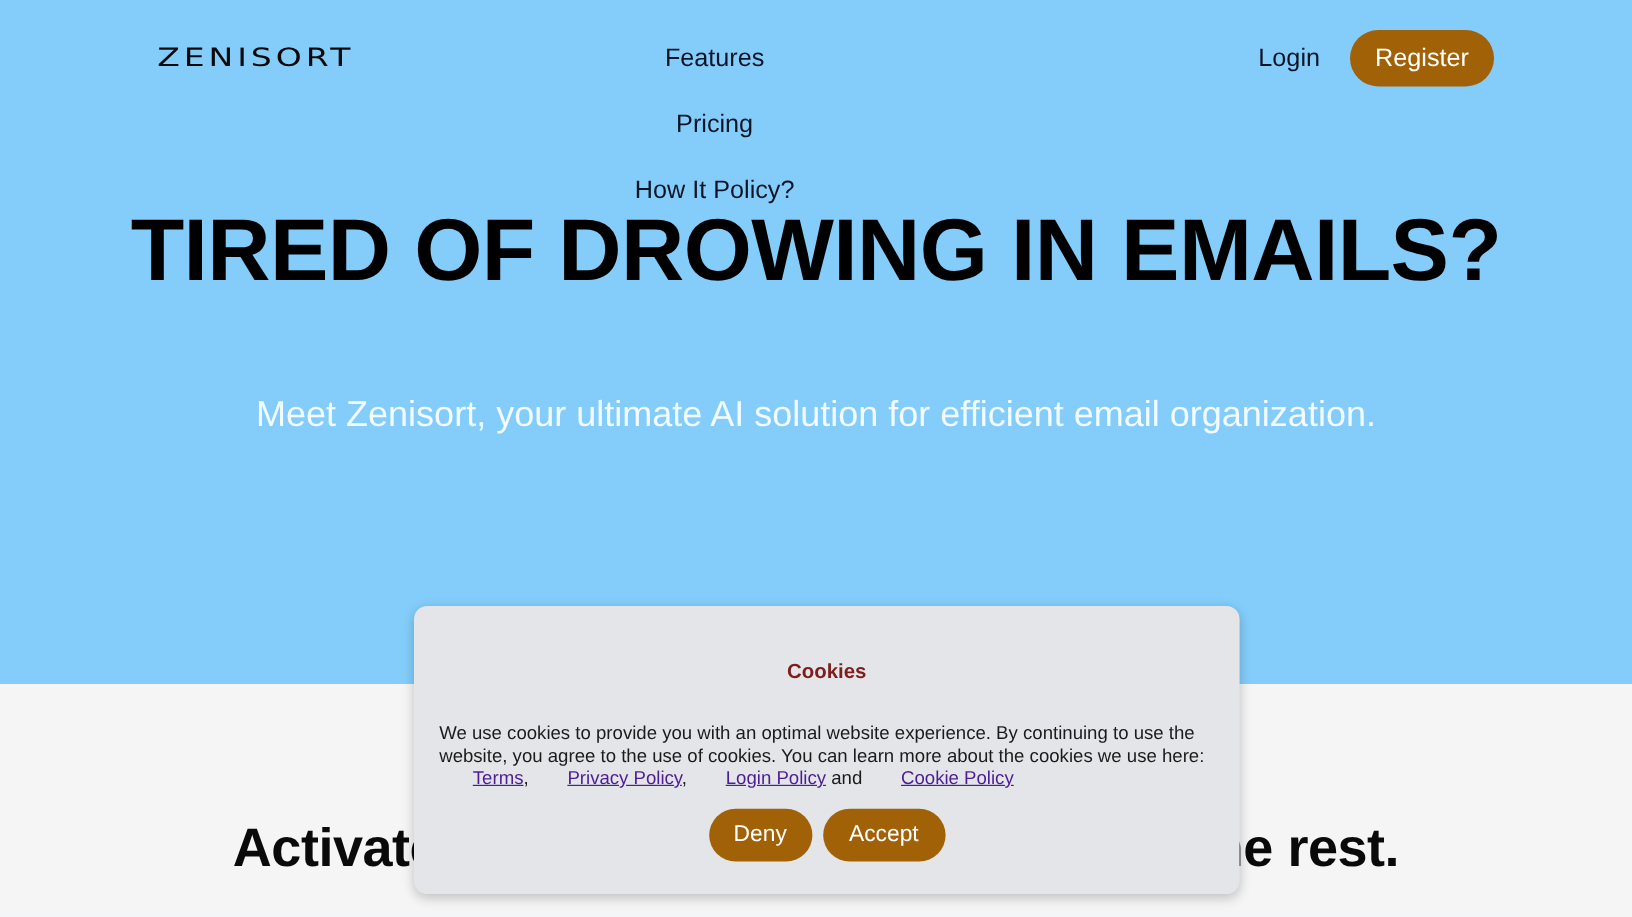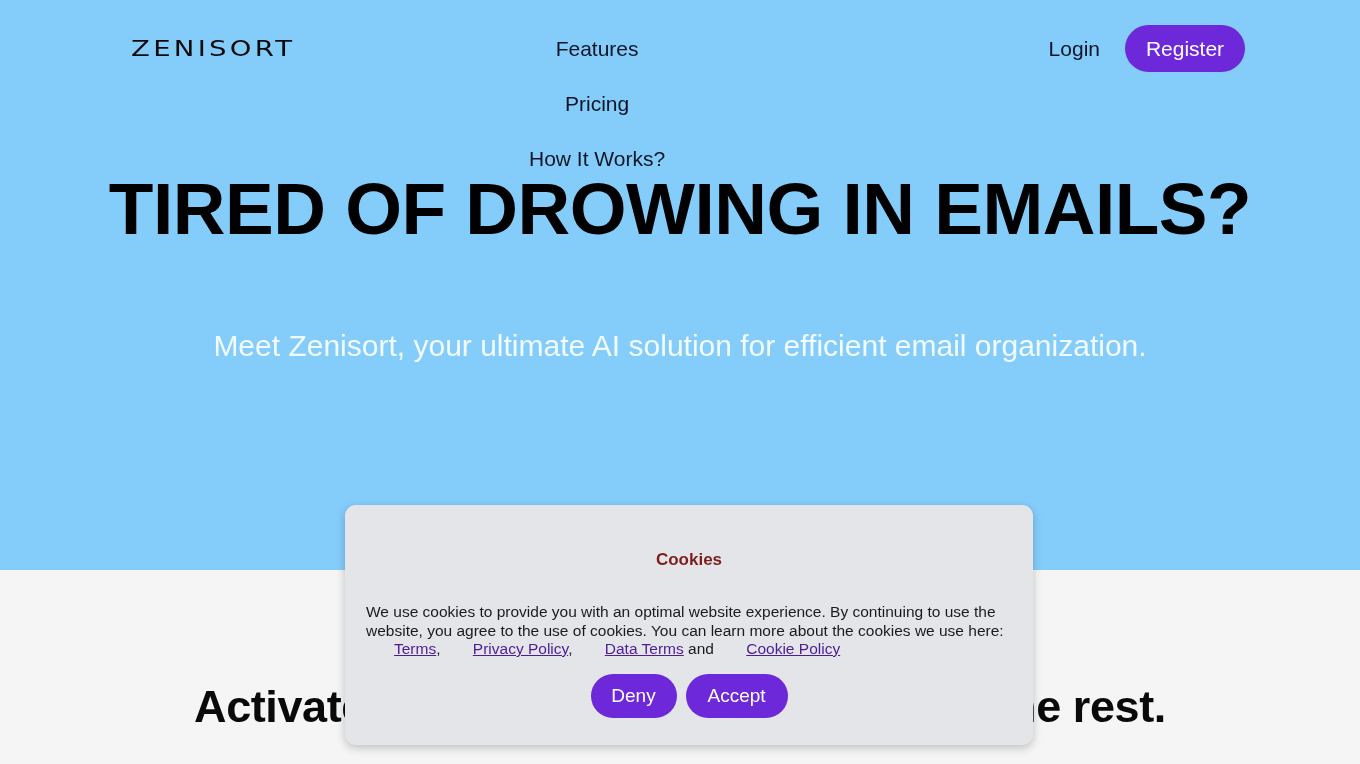--- a/index.html
+++ b/index.html
@@ -81,21 +81,21 @@
 
   .login-link {
     font-size: 21px;
     color: #0c1425;
     line-height: 31px;
     cursor: pointer;
     white-space: nowrap;
   }
 
   .btn-pill {
-    background: #6d28d9;
+    background: #a16207;
     color: #ffffff;
     border: none;
     border-radius: 999px;
     font-family: "Liberation Sans", sans-serif;
     cursor: pointer;
     white-space: nowrap;
   }
 
   .register-btn {
     width: 120px;
@@ -234,21 +234,21 @@
 
   <div class="hero">
 
     <nav class="navbar">
 
       <div class="logo">ZENISORT</div>
 
       <div class="nav-links">
         <span class="nav-link">Features</span>
         <span class="nav-link">Pricing</span>
-        <span class="nav-link">How It Works?</span>
+        <span class="nav-link">How It Policy?</span>
       </div>
 
       <div class="nav-right">
         <span class="login-link">Login</span>
         <button class="btn-pill register-btn">Register</button>
       </div>
 
     </nav>
 
     <h1 class="hero-title">TIRED OF DROWING IN EMAILS?</h1>
@@ -259,21 +259,21 @@
   </div>
 
   <div class="section-two">
     <h2 class="section-two-title">Activate, customize, and let AI handle the rest.</h2>
   </div>
 
   <div class="cookie-dialog">
 
     <div class="cookie-title">Cookies</div>
 
-    <div class="cookie-body"><span>We use cookies to provide you with an optimal website experience. By continuing to use the website, you agree to the use of cookies. You can learn more about the cookies we use here: </span><a>Terms</a><span>, </span><a>Privacy Policy</a><span>, </span><a>Data Terms</a><span> and </span><a>Cookie Policy</a></div>
+    <div class="cookie-body"><span>We use cookies to provide you with an optimal website experience. By continuing to use the website, you agree to the use of cookies. You can learn more about the cookies we use here: </span><a>Terms</a><span>, </span><a>Privacy Policy</a><span>, </span><a>Login Policy</a><span> and </span><a>Cookie Policy</a></div>
 
     <div class="cookie-actions">
       <button class="btn-pill deny-btn">Deny</button>
       <button class="btn-pill accept-btn">Accept</button>
     </div>
 
   </div>
 
 </div>
 

